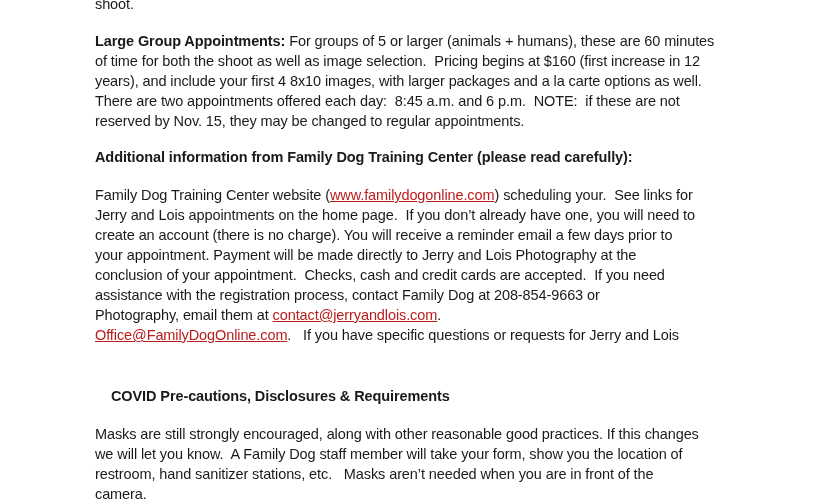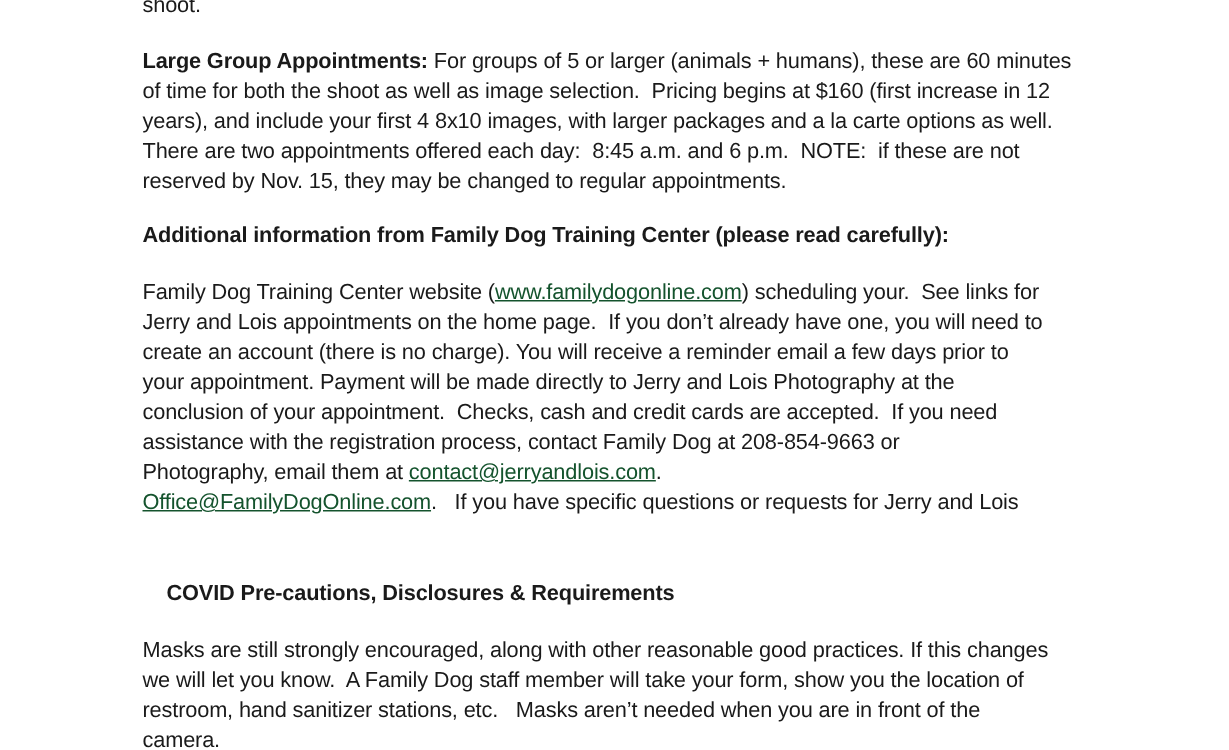--- a/index.html
+++ b/index.html
@@ -25,21 +25,21 @@
     left: 95px;
     width: 660px;
   }
   .line {
     white-space: pre;
     height: 20px;
   }
   .run-bold { font-weight: bold; text-align: center; }
   .run-underline { }
   .run-link {
-    color: #14532d;
+    color: #b91c1c;
     text-decoration: underline;
     cursor: pointer;
   }
 </style>
 </head>
 <body>
 
 <div id="page">
     <div class="block" style="top: -6px;">
       <div class="line"><span class="">shoot.</span></div>

